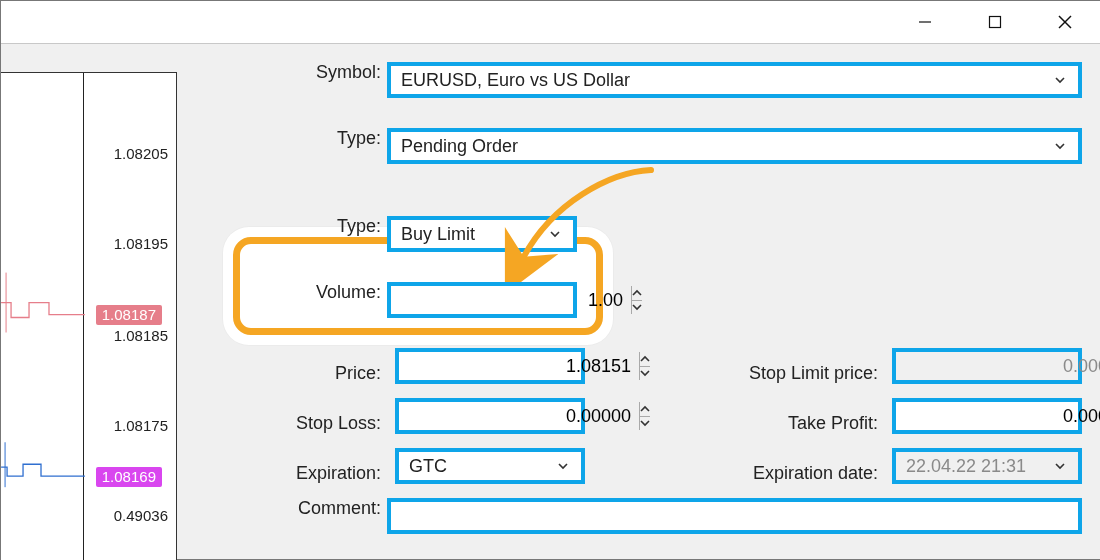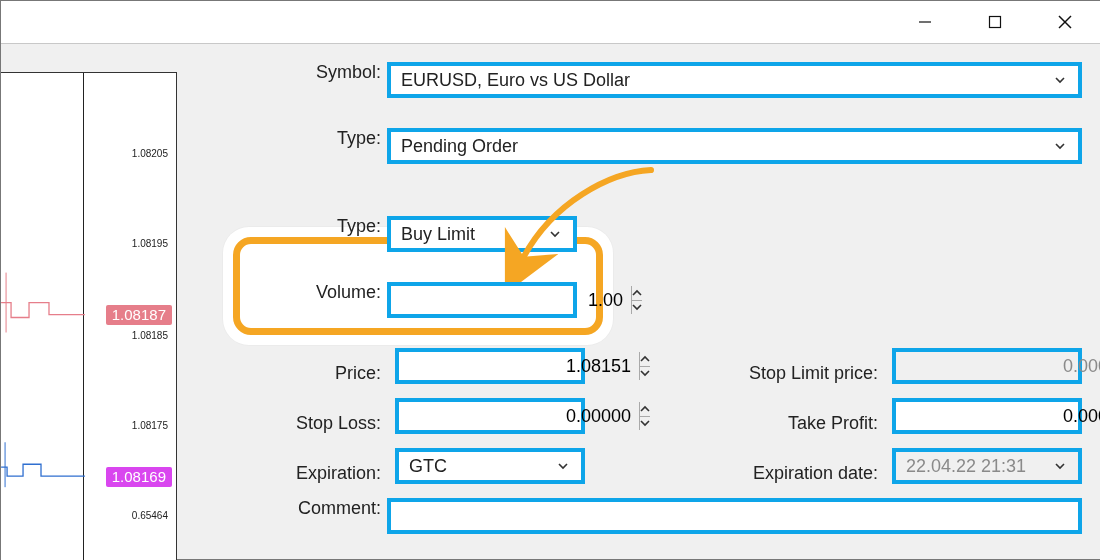--- a/index.html
+++ b/index.html
@@ -29,25 +29,25 @@
     }
 
     
     .chartbox {
       position: absolute; left: 0; top: 28px; width: 176px; height: 510px;
       background: #fff;
       border: 1px solid #333; border-left: none; border-bottom: none;
     }
     .chartbox .vline { position: absolute; right: 92px; top: 0; bottom: 0; width: 1px; background: #222; }
     .axis-label {
-      position: absolute; right: 8px; font-size: 10px; color: #222; white-space: nowrap;
+      position: absolute; right: 8px; font-size: 15px; color: #222; white-space: nowrap;
       transform: translateY(-50%);
     }
     .axis-flag {
-      position: absolute; right: 4px; transform: translateY(-50%);
+      position: absolute; right: 14px; transform: translateY(-50%);
       padding: 1px 6px 2px 6px; color: #fff; font-size: 15px; border-radius: 2px;
       text-align: right;
     }
     .flag-ask { background: #e67e8a; }
     .flag-bid { background: #d946ef; }
     .chart-svg { position: absolute; left: 0; top: 0; width: 84px; height: 100%; }
 
     
     .form {
       position: absolute; left: 210px; top: 18px; right: 18px; bottom: 0;
@@ -137,21 +137,21 @@
   <div class="body">
 
     <div class="chartbox">
       <div class="vline"></div>
       <span class="axis-label" style="top:80px">1.08205</span>
       <span class="axis-label" style="top:170px">1.08195</span>
       <span class="axis-flag flag-ask" style="top:242px">1.08187</span>
       <span class="axis-label" style="top:262px">1.08185</span>
       <span class="axis-label" style="top:352px">1.08175</span>
       <span class="axis-flag flag-bid" style="top:404px">1.08169</span>
-      <span class="axis-label" style="top:442px">0.65464</span>
+      <span class="axis-label" style="top:442px">0.49036</span>
 
       <svg class="chart-svg" viewBox="0 0 84 510">
 
         <polyline points="0,230 10,230 10,245 28,245 28,230 48,230 48,242 84,242" fill="none" stroke="#e67e8a" stroke-width="1.3"></polyline>
 
         <line x1="5" y1="200" x2="5" y2="260" stroke="#e67e8a" stroke-width="1"></line>
 
         <polyline points="0,395 6,395 6,404 22,404 22,392 40,392 40,404 84,404" fill="none" stroke="#2f6fd0" stroke-width="1.3"></polyline>
         <line x1="4" y1="370" x2="4" y2="415" stroke="#2f6fd0" stroke-width="1"></line>
       </svg>

